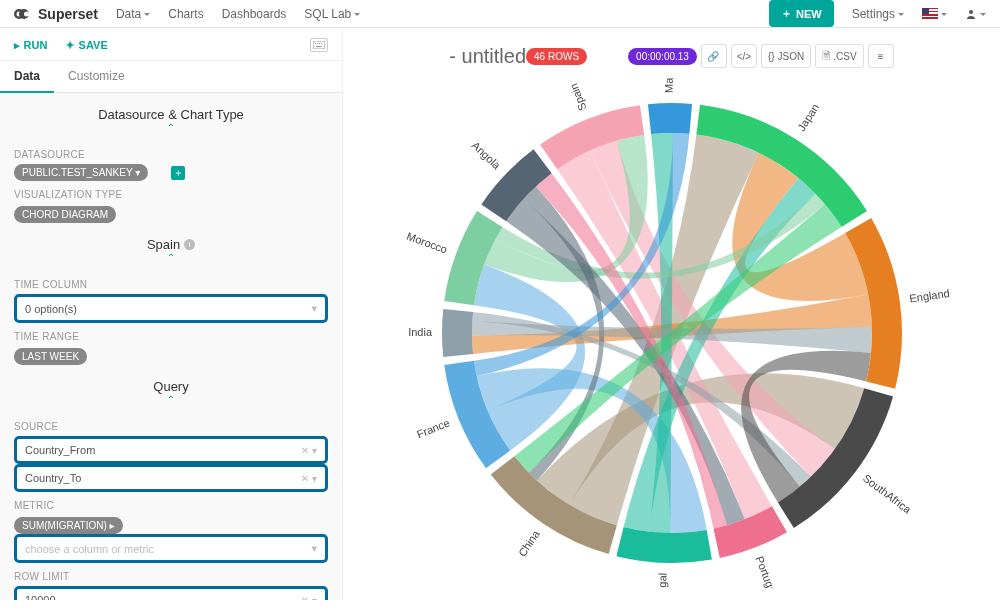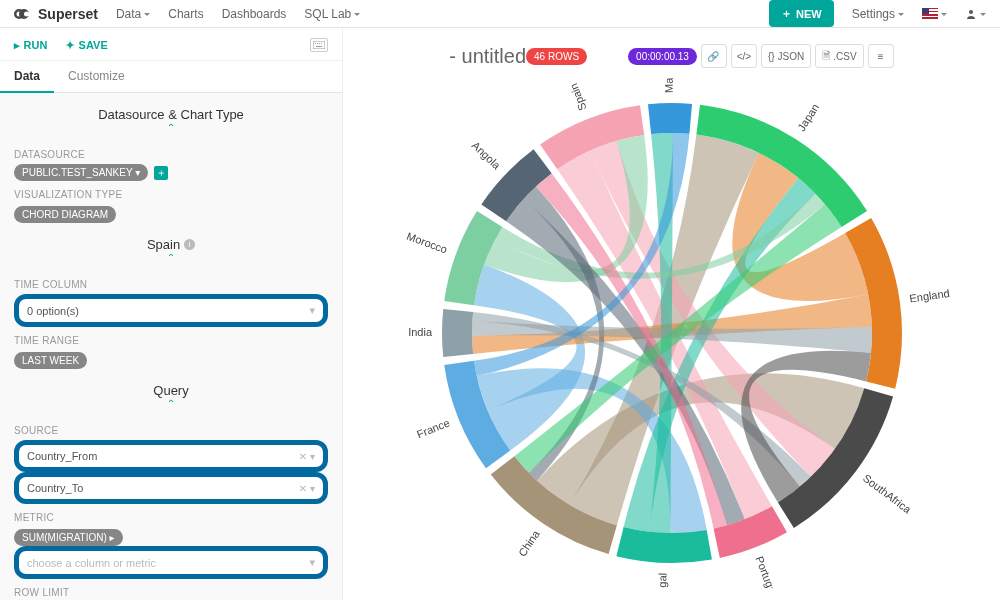--- a/index.html
+++ b/index.html
@@ -24,23 +24,23 @@
 .toolbar .kbd { margin-left:auto; border:1px solid #ccc; border-radius:2px; width:18px; height:14px; display:flex; align-items:center; justify-content:center; }
 .tabs { display:flex; font-size:12px; border-bottom:1px solid #e4e4e4; background:#fff; }
 .tab { padding:8px 14px; color:#888; cursor:pointer; }
 .tab.active { color:#333; font-weight:600; border-bottom:2px solid #00A699; margin-bottom:-1px; }
 
 .panel-body { overflow-y:auto; padding: 0 14px 20px; }
 .section-head { display:flex; justify-content:space-between; align-items:center; padding:14px 0 8px; font-size:13px; color:#333; cursor:pointer;flex-direction:column; }
 .section-head .chev { color:#00A699; font-size:10px; }
 .field-label { font-size:10px; color:#999; letter-spacing:.3px; margin:8px 0 4px; text-transform:uppercase; }
 .pill { display:inline-block; background:#868686; color:#fff; font-size:10px; padding:3px 8px; border-radius:10px; }
-.pill-row { display:flex; align-items:center; gap:6px; }
+.pill-row { display:flex; align-items:center; gap:23px; }
 .plus-sq { width:14px; height:14px; background:#00A699; color:#fff; border-radius:2px; display:flex; align-items:center; justify-content:center; font-size:10px; cursor:pointer; }
-.select { background:#fff; border:5px solid #0369a1; border-radius:12px; padding:5px 8px; font-size:11px; color:#555; display:flex; justify-content:space-between; align-items:center; }
+.select { background:#fff; border:3px solid #0369a1; border-radius:5px; padding:5px 8px; font-size:11px; color:#555; display:flex; justify-content:space-between; align-items:center; }
 .select .x { color:#bbb; font-size:10px; display:flex; gap:4px; }
 .info-icon { display:inline-block; width:11px; height:11px; border-radius:50%; background:#bbb; color:#fff; font-size:8px; text-align:center; line-height:11px; }
 
 
 .right { flex:1; padding: 6px 12px 12px; display:flex; flex-direction:column; background:#fff; }
 .chart-head { display:flex; justify-content:center; align-items:center; height:44px; }
 .chart-title { font-size:20px; color:#666; }
 .chart-tools { display:flex; align-items:center; gap:4px; }
 .badge { font-size:10px; padding:3px 8px; border-radius:10px; color:#fff; background:#ef4444; }
 .badge.green { background:#6d28d9;margin-left:37px; }

